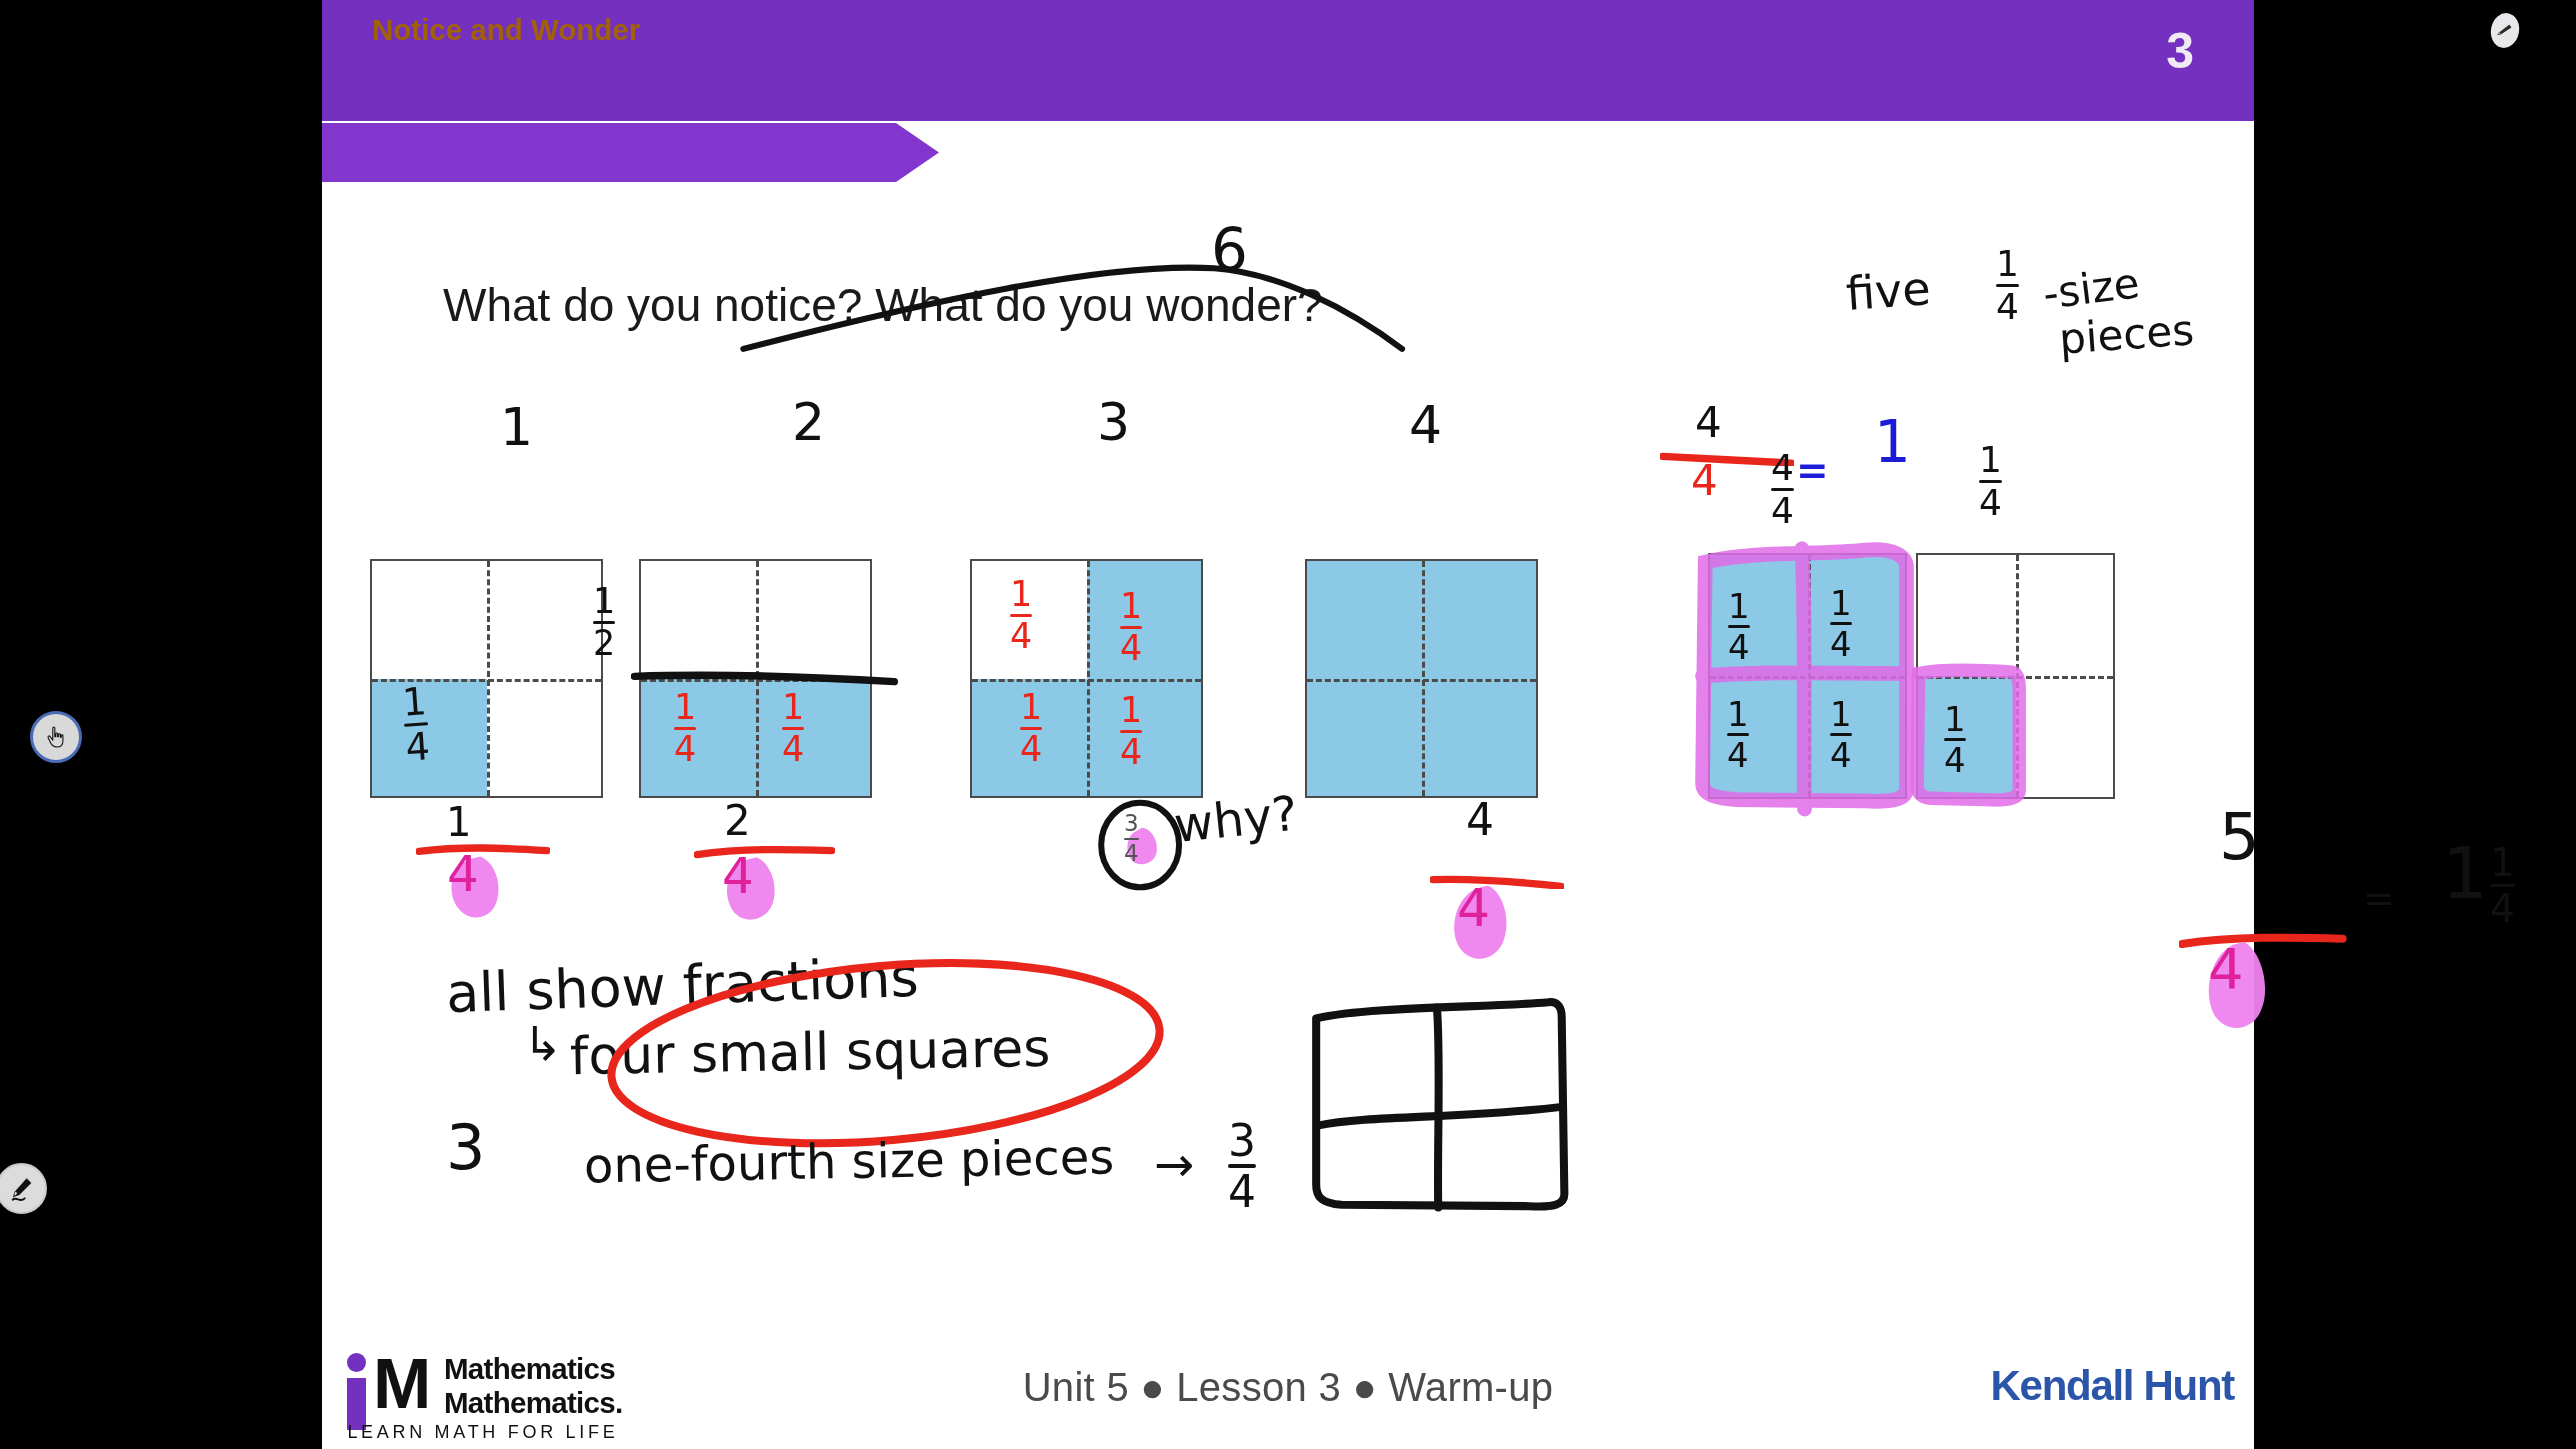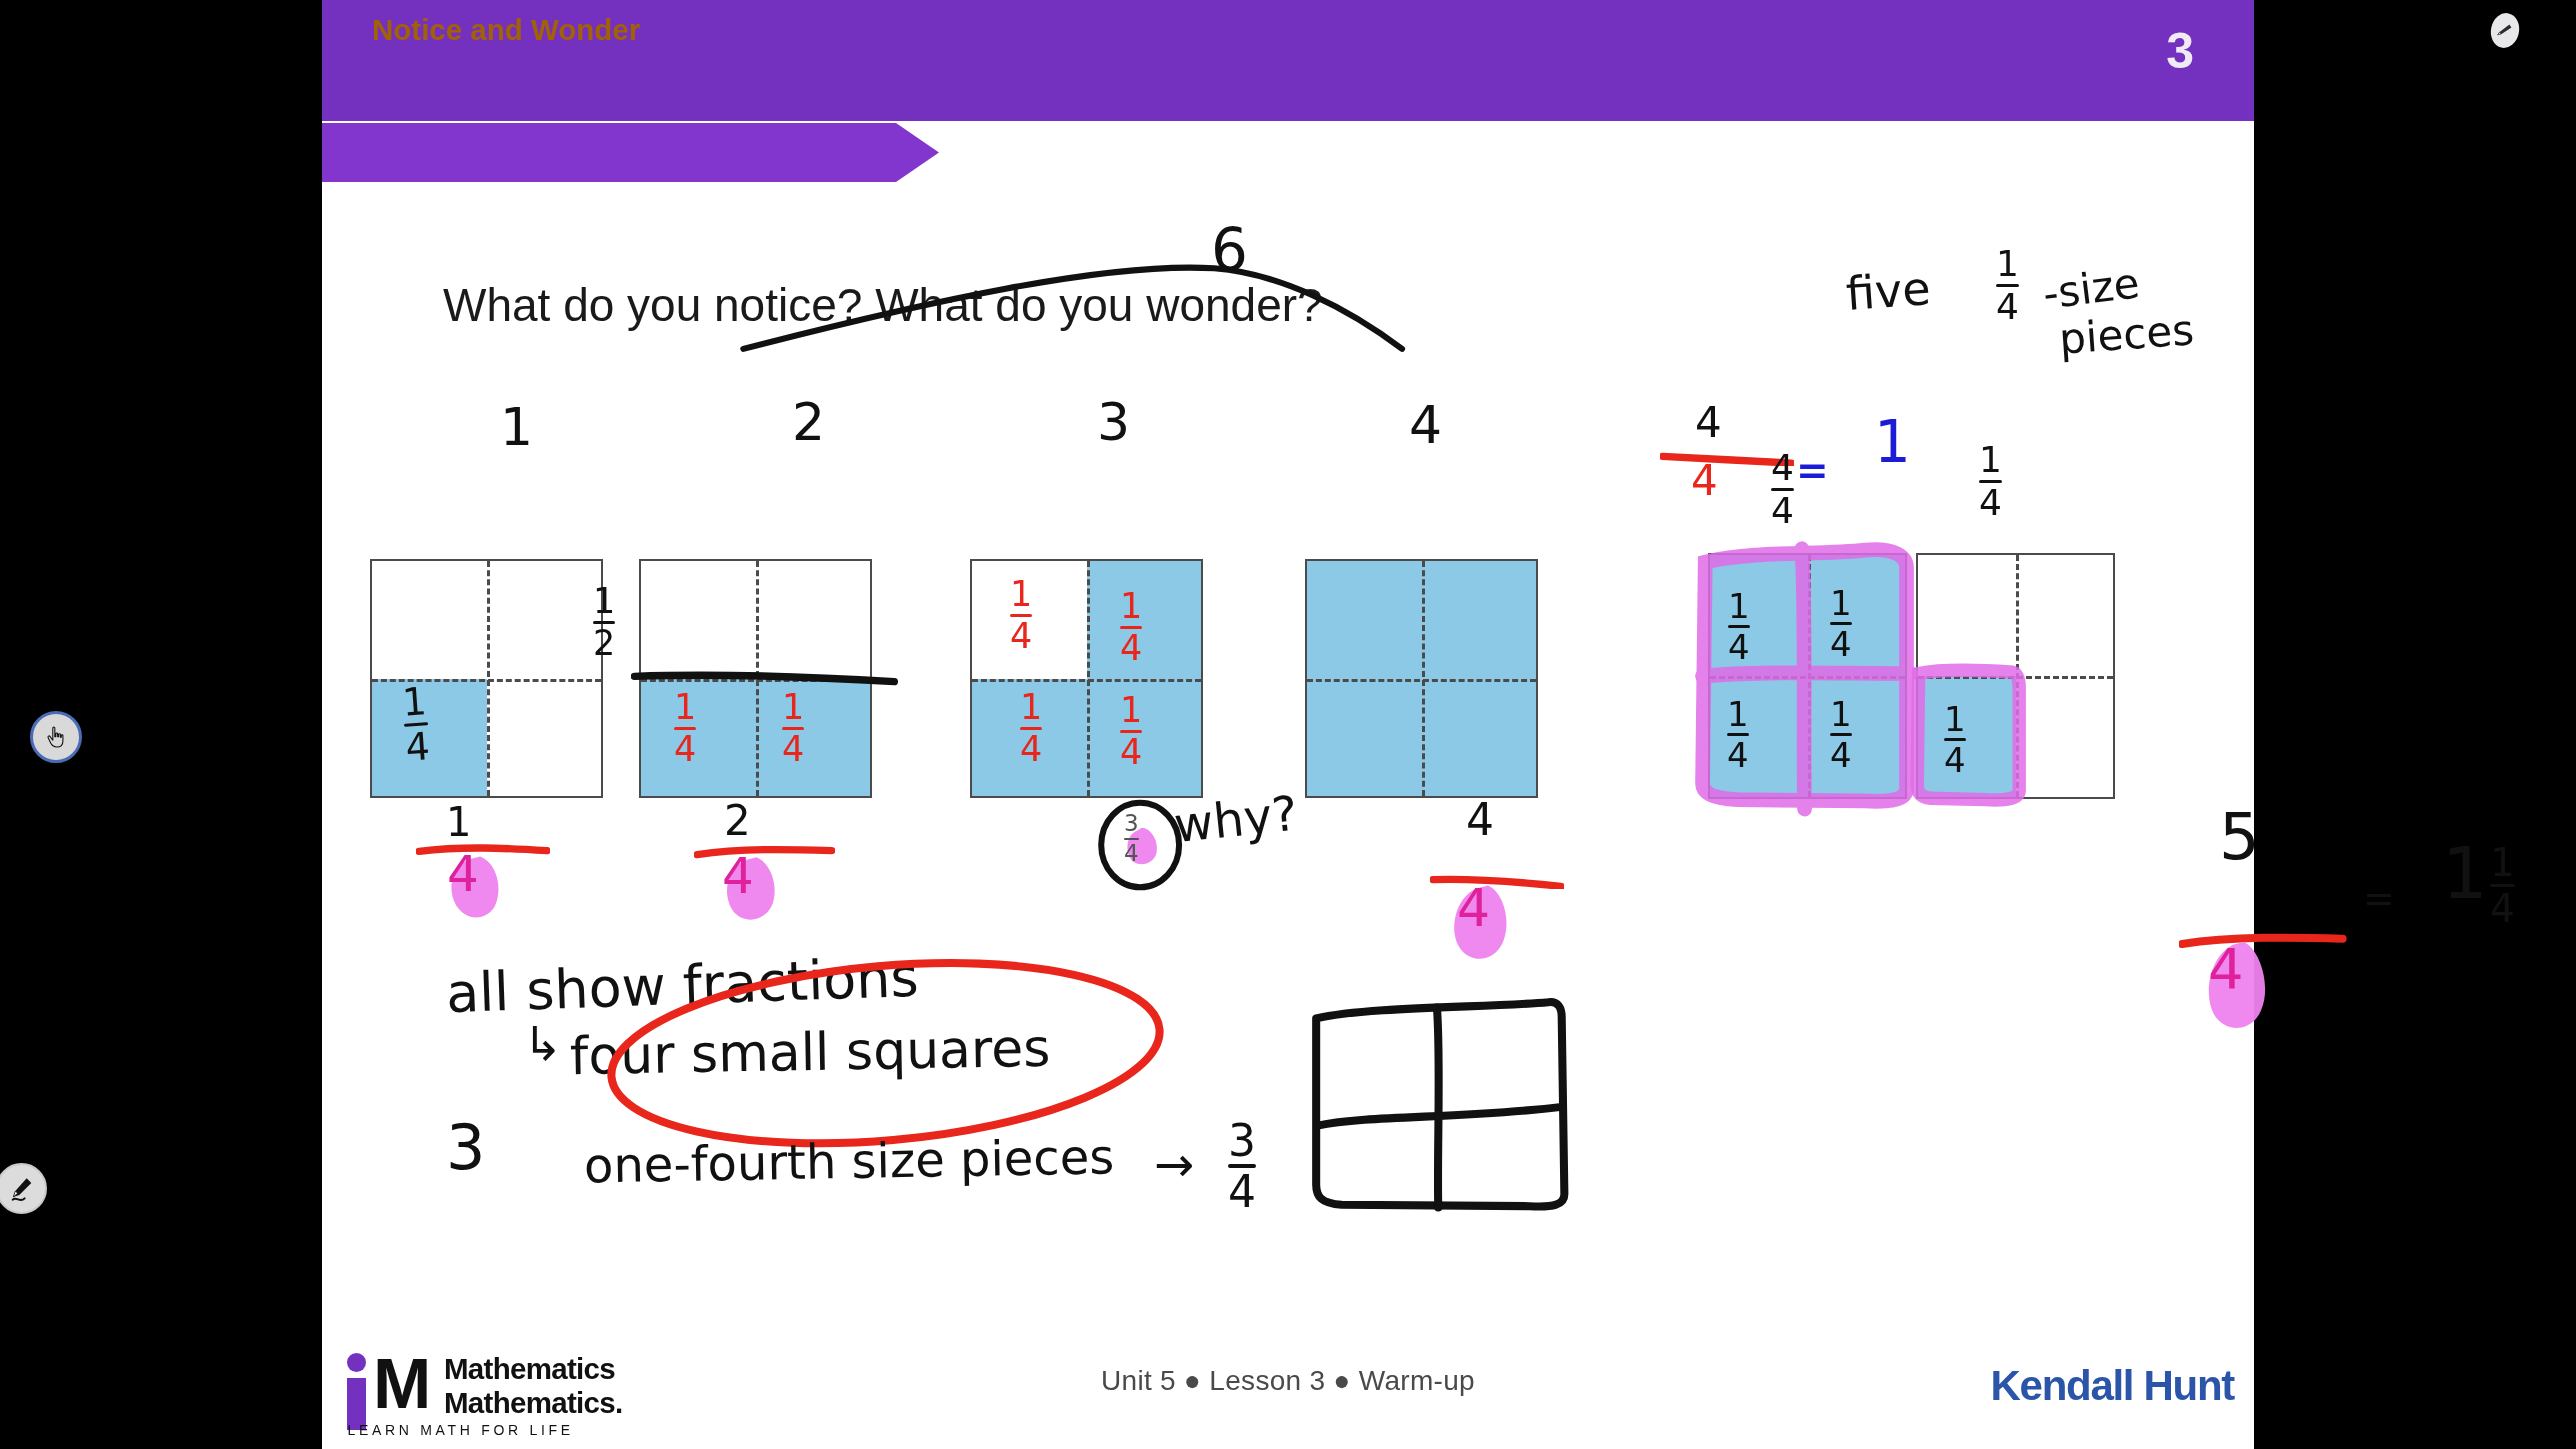--- a/index.html
+++ b/index.html
@@ -13,30 +13,30 @@
   #header{position:absolute;left:0;top:0;width:1932px;height:121px;background:#7430BE;}
   #header-title{position:absolute;left:50px;top:19px;font-size:52px;font-weight:bold;color:#fff;
     letter-spacing:-0.7px;line-height:1;}
   #slide-number{position:absolute;right:60px;top:21.5px;font-size:50px;font-weight:bold;color:#efeaf5;}
   #banner{position:absolute;left:0;top:123px;width:617px;height:59px;background:#8336CE;
      clip-path:polygon(0 0, 574px 0, 617px 50%, 574px 100%, 0 100%);}
   #banner-label{position:absolute;left:50px;top:13.4px;font-size:29.5px;font-weight:bold;color:#a16207;}
 
   
   #footer-center{position:absolute;left:0;top:1365px;width:1932px;text-align:center;}
-  #footer-lesson{font-size:28px;color:#4a4a4a;letter-spacing:0.3px;}
+  #footer-lesson{font-size:40px;color:#4a4a4a;letter-spacing:0.3px;}
   #footer-credit{margin-top:8px;font-size:13.4px;color:#b5b5b5;}
   
   #im-logo{position:absolute;left:20px;top:1348px;width:349px;height:87px;}
   .im-i-dot{position:absolute;left:5.4px;top:5.4px;width:19px;height:19px;border-radius:50%;background:#7430BE;}
   .im-i-bar{position:absolute;left:5.4px;top:29.5px;width:19px;height:52px;background:#7430BE;}
   .im-m{position:absolute;left:31px;top:5.4px;font-size:70px;line-height:.9;color:#111;font-weight:bold;letter-spacing:-4px;}
   .im-word1{position:absolute;left:102px;top:4px;font-size:29.5px;font-weight:bold;color:#111;letter-spacing:-0.7px;}
   .im-word2{position:absolute;left:102px;top:38px;font-size:29.5px;font-weight:bold;color:#111;letter-spacing:-0.7px;}
-  .im-tag{position:absolute;left:5.4px;top:74px;font-size:14px;letter-spacing:3.7px;color:#111;}
+  .im-tag{position:absolute;left:5.4px;top:74px;font-size:18px;letter-spacing:3.7px;color:#111;}
   #kh-logo{position:absolute;right:20px;top:1362px;font-size:42px;font-weight:bold;color:#2B55A8;letter-spacing:-1.3px;}
 
   
   #question{position:absolute;left:121px;top:278px;font-size:46px;color:#1a1a1a;white-space:nowrap;}
 
   
   .fsq{position:absolute;border:2.7px solid #4b4b4b;box-sizing:border-box;background:#fff;}
   .quad{position:absolute;width:50%;height:50%;box-sizing:border-box;}
   .q-tl{left:0;top:0;} .q-tr{left:50%;top:0;} .q-bl{left:0;top:50%;} .q-br{left:50%;top:50%;}
   .shaded{background:#8CC9E6;}

